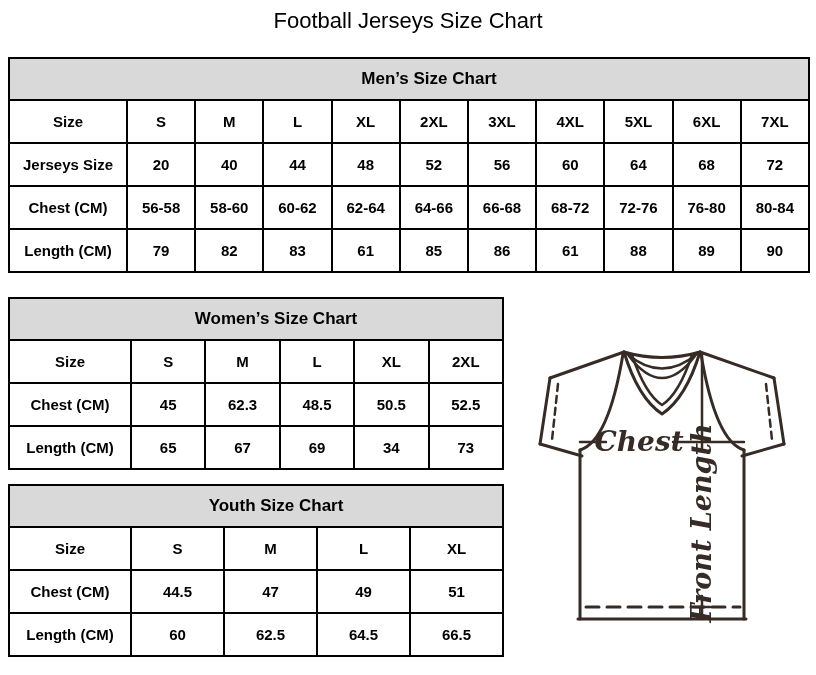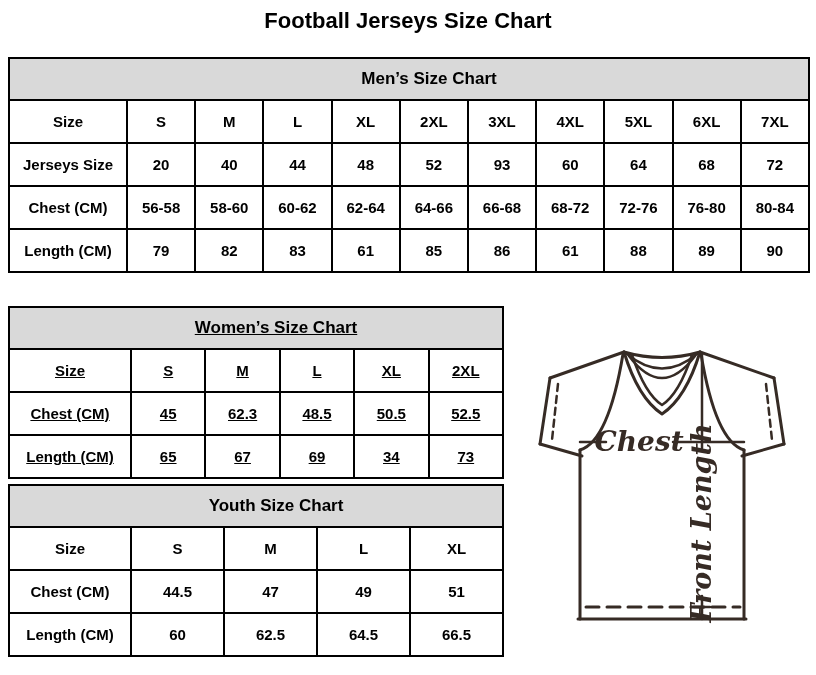--- a/index.html
+++ b/index.html
@@ -1,39 +1,39 @@
 <!DOCTYPE html>
 <html><head>
 <meta charset="utf-8">
 <style>
   * { margin: 0; padding: 0; box-sizing: border-box; }
   html, body { width: 816px; height: 675px; background: #ffffff; font-family: "Liberation Sans", sans-serif; }
   body { position: relative; overflow: hidden; }
 
   .page-title {
     position: absolute; left: 0; top: 8px; width: 816px;
-    text-align: center; font-size: 22px; font-weight: bold; color: #000;
+    text-align: center; font-size: 22px; font-weight: normal; color: #000;
   }
 
   table.size-table {
     position: absolute; border-collapse: collapse; table-layout: fixed;
     background: #fff;
   }
   table.size-table td {
     border: 2px solid #000;
     text-align: center; vertical-align: middle;
     font-weight: bold; font-size: 15px; color: #000;
     height: 43px; padding: 0 2px;
   }
   table.size-table td.table-title {
     background: #d9d9d9; font-size: 17px; height: 42px; padding-left: 42px;
   }
 
   #mens-table   { left: 8px;  top: 57px;  width: 800px; }
-  #womens-table { left: 8px;  top: 306px; width: 494px; text-decoration: underline; }
+  #womens-table { left: 8px;  top: 297px; width: 494px; }
   #youth-table  { left: 8px;  top: 484px; width: 494px; }
 
   .jersey-wrap { position: absolute; left: 512px; top: 338px; width: 300px; height: 300px; }
   .jersey-wrap svg { display: block; }
   .diagram-label {
     font-family: "DejaVu Serif", serif;
     font-style: italic; font-weight: bold;
     fill: #362b25;
   }
 </style>
@@ -64,21 +64,21 @@
     <td>6XL</td>
     <td>7XL</td>
   </tr>
   <tr>
     <td>Jerseys Size</td>
     <td>20</td>
     <td>40</td>
     <td>44</td>
     <td>48</td>
     <td>52</td>
-    <td>93</td>
+    <td>56</td>
     <td>60</td>
     <td>64</td>
     <td>68</td>
     <td>72</td>
   </tr>
   <tr>
     <td>Chest (CM)</td>
     <td>56-58</td>
     <td>58-60</td>
     <td>60-62</td>

